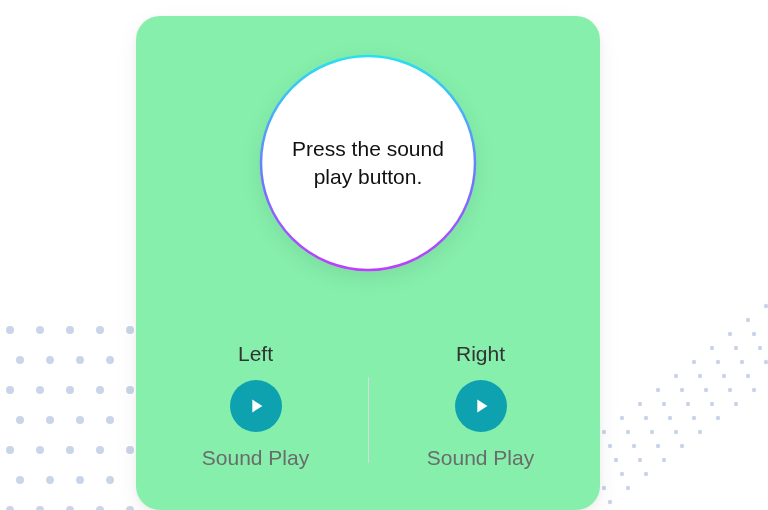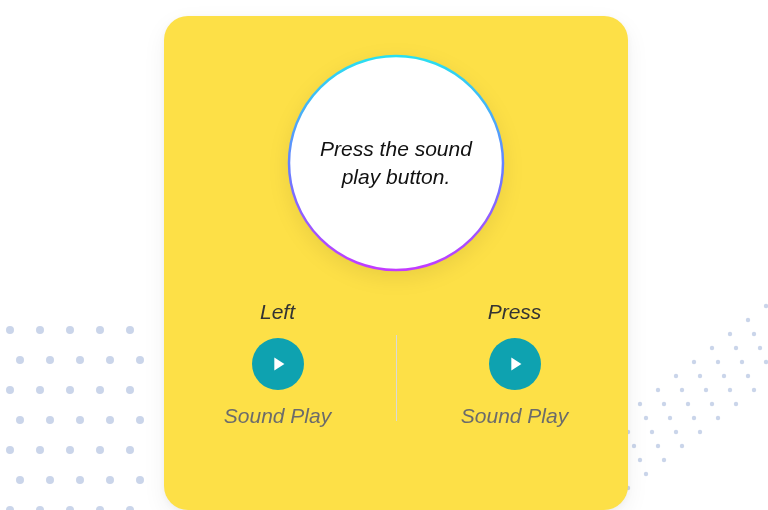--- a/index.html
+++ b/index.html
@@ -2,42 +2,41 @@
 <html><head>
 <meta charset="utf-8">
 <style>
   * { box-sizing: border-box; margin: 0; padding: 0; }
   html, body { width: 768px; height: 510px; overflow: hidden; background: #fff; font-family: -apple-system, BlinkMacSystemFont, "Segoe UI", Arial, sans-serif; }
   .stage { position: relative; width: 768px; height: 510px; }
   .bg-dots-left { position: absolute; left: -40px; bottom: -60px; width: 260px; height: 260px; opacity: 0.55; }
   .bg-wave-right { position: absolute; right: -60px; bottom: -80px; width: 360px; height: 360px; opacity: 0.55; }
   .card {
     position: absolute;
-    left: 164px; top: 16px;
+    left: 136px; top: 16px;
     width: 464px; height: 494px;
-    background: #fde047;
+    background: #86efac;
     border-radius: 24px;
     box-shadow: 0 8px 24px rgba(0,0,0,0.06), 0 2px 6px rgba(0,0,0,0.04);
     padding-top: 36px;
-    font-style: italic;
   }
   .circle-wrap { width: 222px; height: 222px; margin: 0 auto; position: relative; }
   .circle-svg { position: absolute; inset: 0; filter: drop-shadow(0 6px 10px rgba(0,0,0,0.08)); }
   .circle-text {
     position: absolute; inset: 0;
     display: flex; align-items: center; justify-content: center;
     text-align: center;
     font-size: 21px; line-height: 1.35; color: #111; font-weight: 400;
     padding: 0 24px;
     white-space: pre-line;
   }
   .controls {
-    margin-top: 26px;
+    margin-top: 68px;
     display: flex; justify-content: center; align-items: stretch;
-    gap: 8px;
+    gap: 2px;
   }
   .col { width: 180px; display: flex; flex-direction: column; align-items: center; }
   .col-label { font-size: 21px; color: #333; margin-bottom: 14px; }
   .play-btn {
     width: 52px; height: 52px; border-radius: 50%;
     background: #0ea2b0; border: none; cursor: pointer;
     display: flex; align-items: center; justify-content: center;
     padding: 0;
   }
   .play-btn svg { display: block; }
@@ -231,21 +230,21 @@
           <svg width="22" height="22" viewBox="0 0 24 24">
             <path d="M8 5 L19 12 L8 19 Z" fill="#ffffff"></path>
           </svg>
         </button>
         <div class="caption">Sound Play</div>
       </div>
 
       <div class="divider"></div>
 
       <div class="col">
-        <div class="col-label">Press</div>
+        <div class="col-label">Right</div>
         <button class="play-btn">
           <svg width="22" height="22" viewBox="0 0 24 24">
             <path d="M8 5 L19 12 L8 19 Z" fill="#ffffff"></path>
           </svg>
         </button>
         <div class="caption">Sound Play</div>
       </div>
 
     </div>
 

